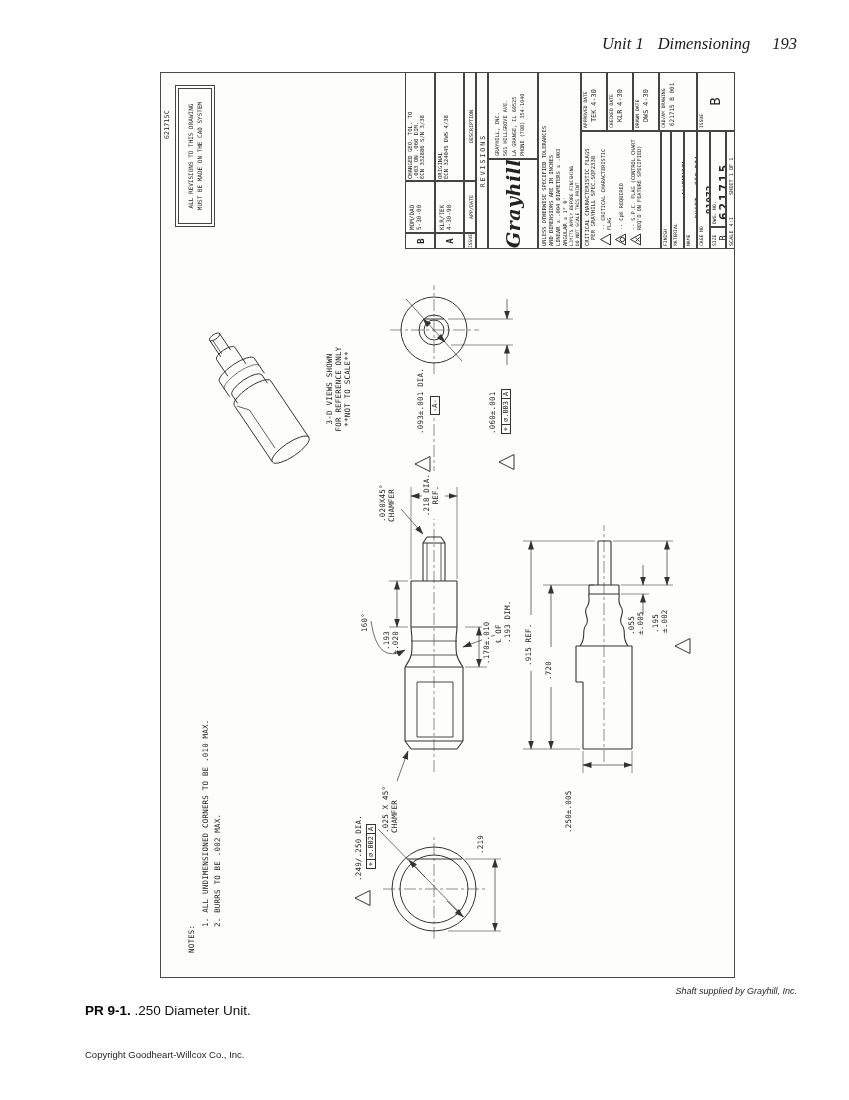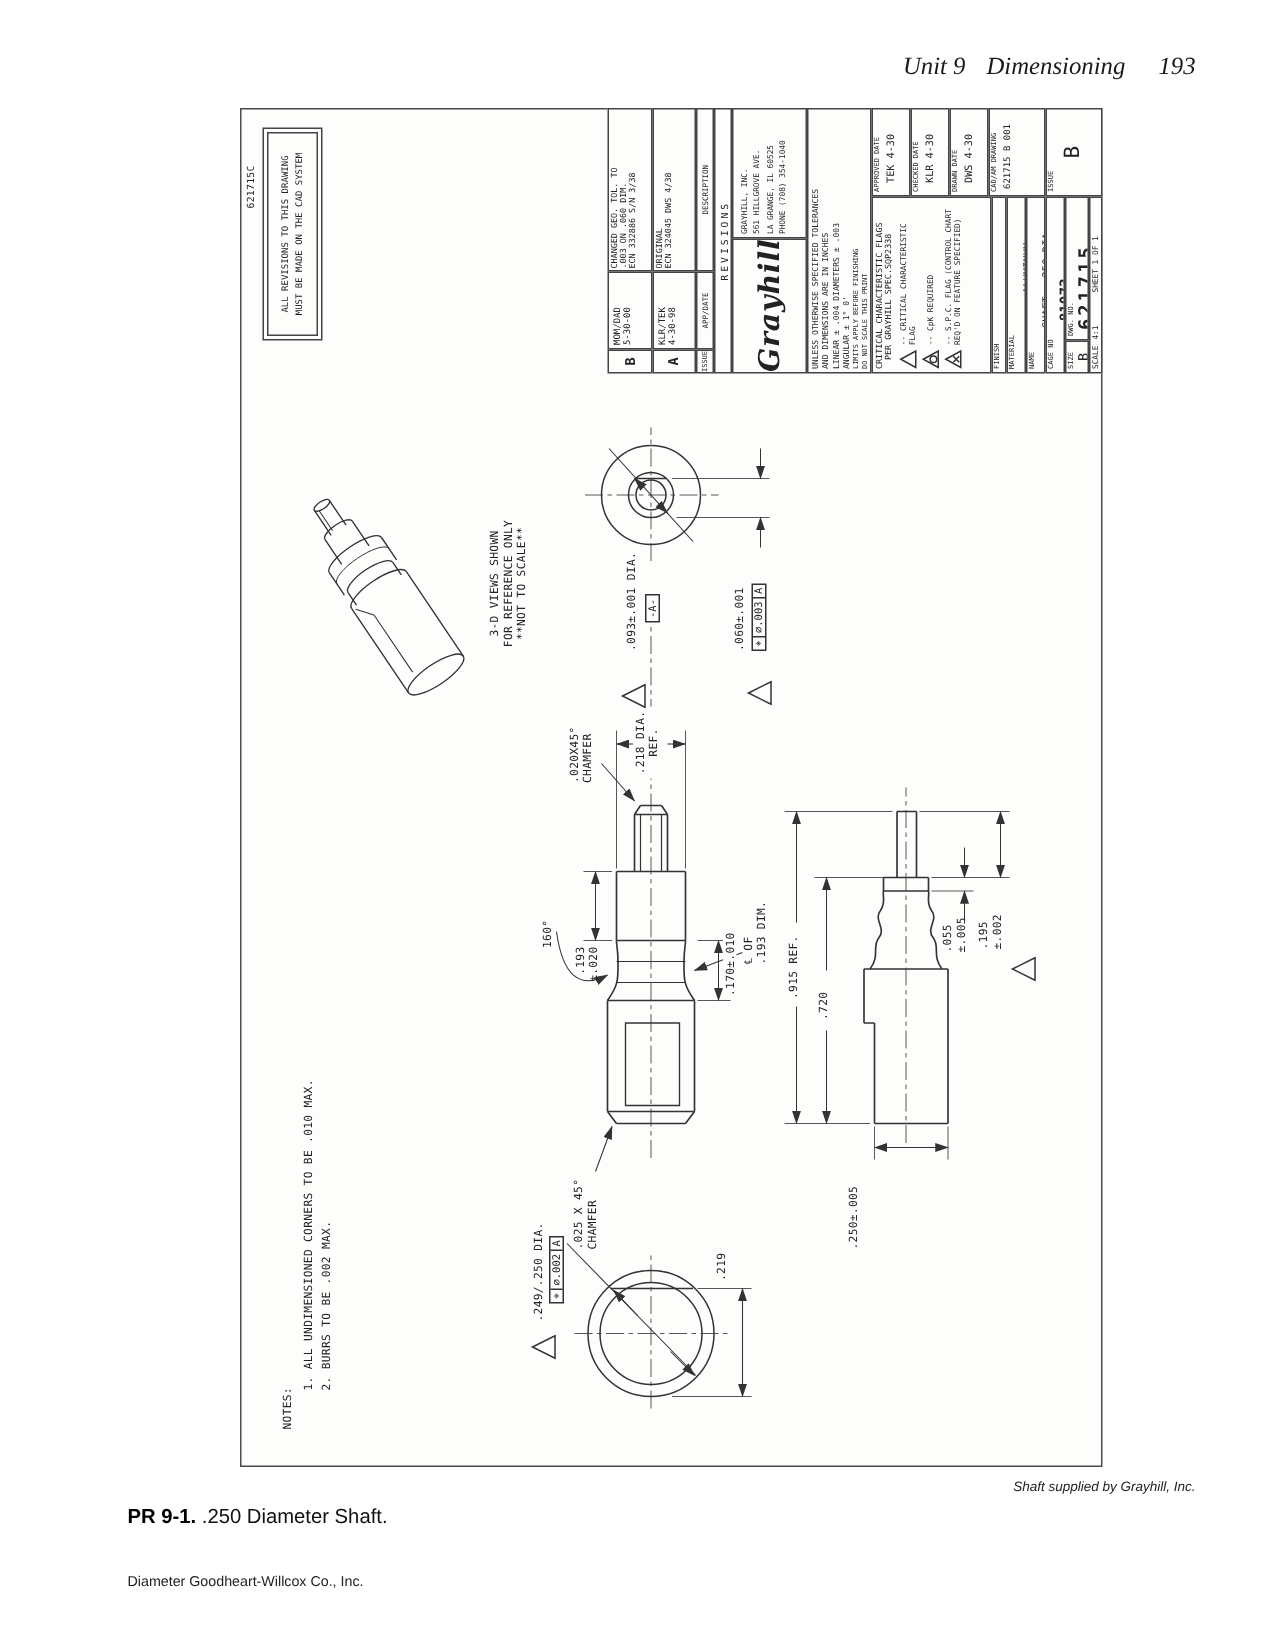--- a/index.html
+++ b/index.html
@@ -49,21 +49,21 @@
   .tc .tvl{display:block;font-size:6.8px;margin:1px 0 0 8px;}
   .pre{white-space:pre-line;}
   .ctr{text-align:center;}
   .logo{font-family:"DejaVu Serif",serif;font-style:italic;font-weight:bold;
         font-size:19px;letter-spacing:.5px;}
 </style>
 </head>
 <body>
 
 <div class="pg-header">
-  <span>Unit 9</span><span class="gap1">Dimensioning</span><span class="gap2">193</span>
+  <span>Unit 1</span><span class="gap1">Dimensioning</span><span class="gap2">193</span>
 </div>
 
 <div class="sheet">
 <div class="land">
 
 <svg class="lines" width="906" height="575" viewBox="0 0 906 575" fill="none" stroke="#333">
   <defs>
     <marker id="arr" markerWidth="9" markerHeight="6" refX="8.5" refY="3" orient="auto-start-reverse" markerUnits="userSpaceOnUse">
       <path d="M0,0 L9,3 L0,6 Z" fill="#333" stroke="none"></path>
     </marker>
@@ -350,15 +350,15 @@
     <span style="margin-left:4px">4:1</span>
     <span style="margin-left:22px">SHEET 1  OF 1</span>
   </div>
 </div>
 
 </div>
 </div>
 
 <div class="credit">Shaft supplied by Grayhill, Inc.</div>
 <div class="figcap">
-  <span class="lab" style="color:#000000">PR 9-1.</span><span> .250 Diameter Shaft.</span>
-</div>
-<div class="copyright">Diameter Goodheart-Willcox Co., Inc.</div>
+  <span class="lab" style="color:#000000">PR 9-1.</span><span> .250 Diameter Unit.</span>
+</div>
+<div class="copyright">Copyright Goodheart-Willcox Co., Inc.</div>
 
 </body></html>

